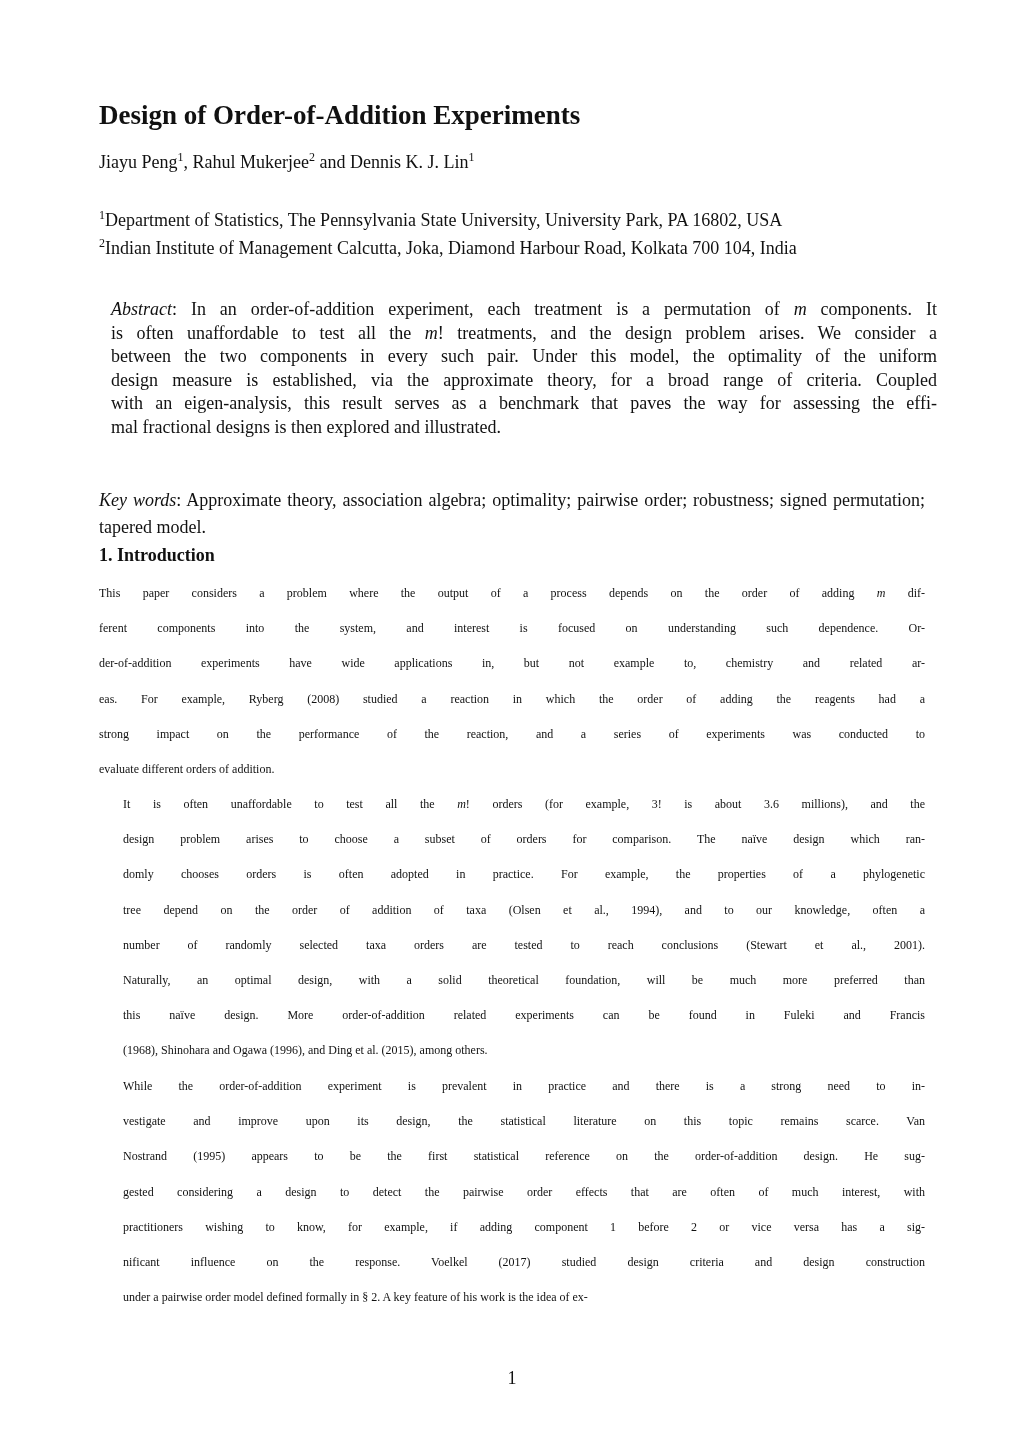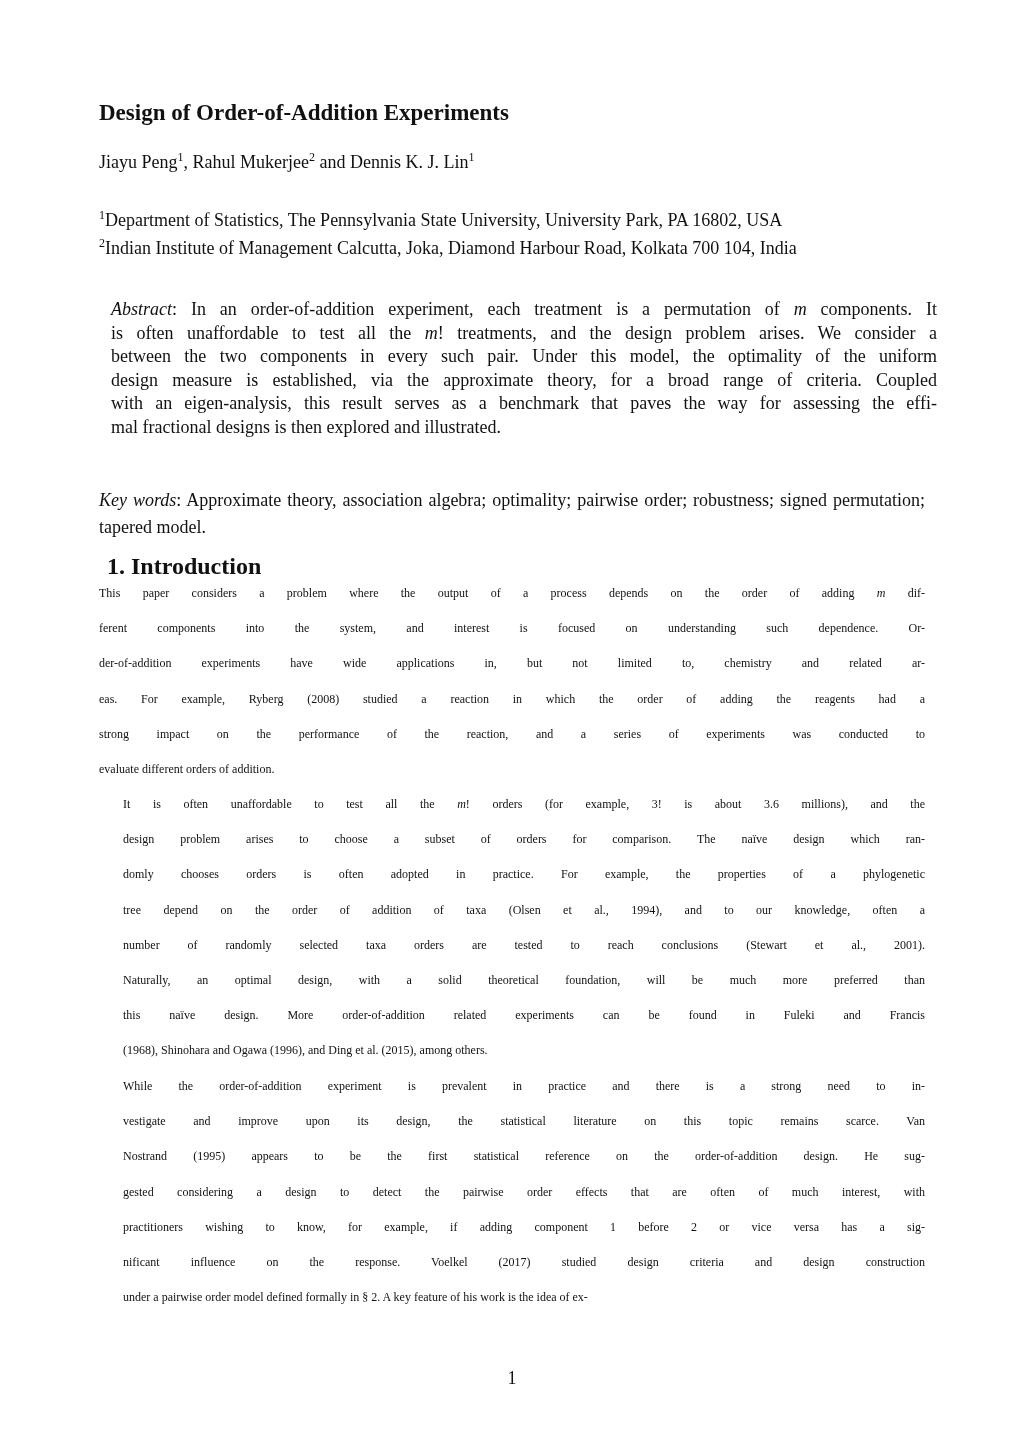--- a/index.html
+++ b/index.html
@@ -18,21 +18,21 @@
   .page {
     position: absolute;
     left: 99px;
     top: 0;
     width: 826px;
   }
   .title {
     position: absolute;
     top: 100px;
     left: 0;
-    font-size: 23px;
+    font-size: 27px;
     font-weight: bold;
     white-space: nowrap;
     margin: 0;
   }
   .authors {
     position: absolute;
     top: 152px;
     left: 0;
     font-size: 18px;
     white-space: nowrap;
@@ -68,23 +68,23 @@
     width: 826px;
     font-size: 18px;
     line-height: 27px;
     text-align: justify;
     margin: 0;
   }
   .section-heading {
     position: absolute;
     top: 545px;
     left: 0;
-    font-size: 24px;
+    font-size: 18px;
     font-weight: bold;
-    margin: 8px;
+    margin: 0;
   }
   .body-para {
     position: absolute;
     left: 0;
     width: 826px;
     font-size: 12px;
     line-height: 35.2px;
     text-align: justify;
     margin: 0;
   }
@@ -128,21 +128,21 @@
     <span class="abs-line last">mal fractional designs is then explored and illustrated.</span>
   </div>
 
   <p class="keywords"><em>Key words</em><span>: Approximate theory, association algebra; optimality; pairwise order; robustness; signed permutation; tapered model.</span></p>
 
   <h2 class="section-heading">1. Introduction</h2>
 
   <div class="body-para para-1" id="para-0">
       <span class="para-line"><span>This paper considers a problem where the output of a process depends on the order of adding </span><em>m</em><span> dif-</span></span>
       <span class="para-line"><span>ferent components into the system, and interest is focused on understanding such dependence. Or-</span></span>
-      <span class="para-line"><span>der-of-addition experiments have wide applications in, but not limited to, chemistry and related ar-</span></span>
+      <span class="para-line"><span>der-of-addition experiments have wide applications in, but not example to, chemistry and related ar-</span></span>
       <span class="para-line"><span>eas. For example, Ryberg (2008) studied a reaction in which the order of adding the reagents had a</span></span>
       <span class="para-line"><span>strong impact on the performance of the reaction, and a series of experiments was conducted to</span></span>
       <span class="para-line last"><span>evaluate different orders of addition.</span></span>
     </div>
   <div class="body-para para-2" id="para-1">
       <span class="para-line"><span>It is often unaffordable to test all the </span><em>m</em><span>! orders (for example, 3! is about 3.6 millions), and the</span></span>
       <span class="para-line"><span>design problem arises to choose a subset of orders for comparison. The naïve design which ran-</span></span>
       <span class="para-line"><span>domly chooses orders is often adopted in practice. For example, the properties of a phylogenetic</span></span>
       <span class="para-line"><span>tree depend on the order of addition of taxa (Olsen et al., 1994), and to our knowledge, often a</span></span>
       <span class="para-line"><span>number of randomly selected taxa orders are tested to reach conclusions (Stewart et al., 2001).</span></span>

